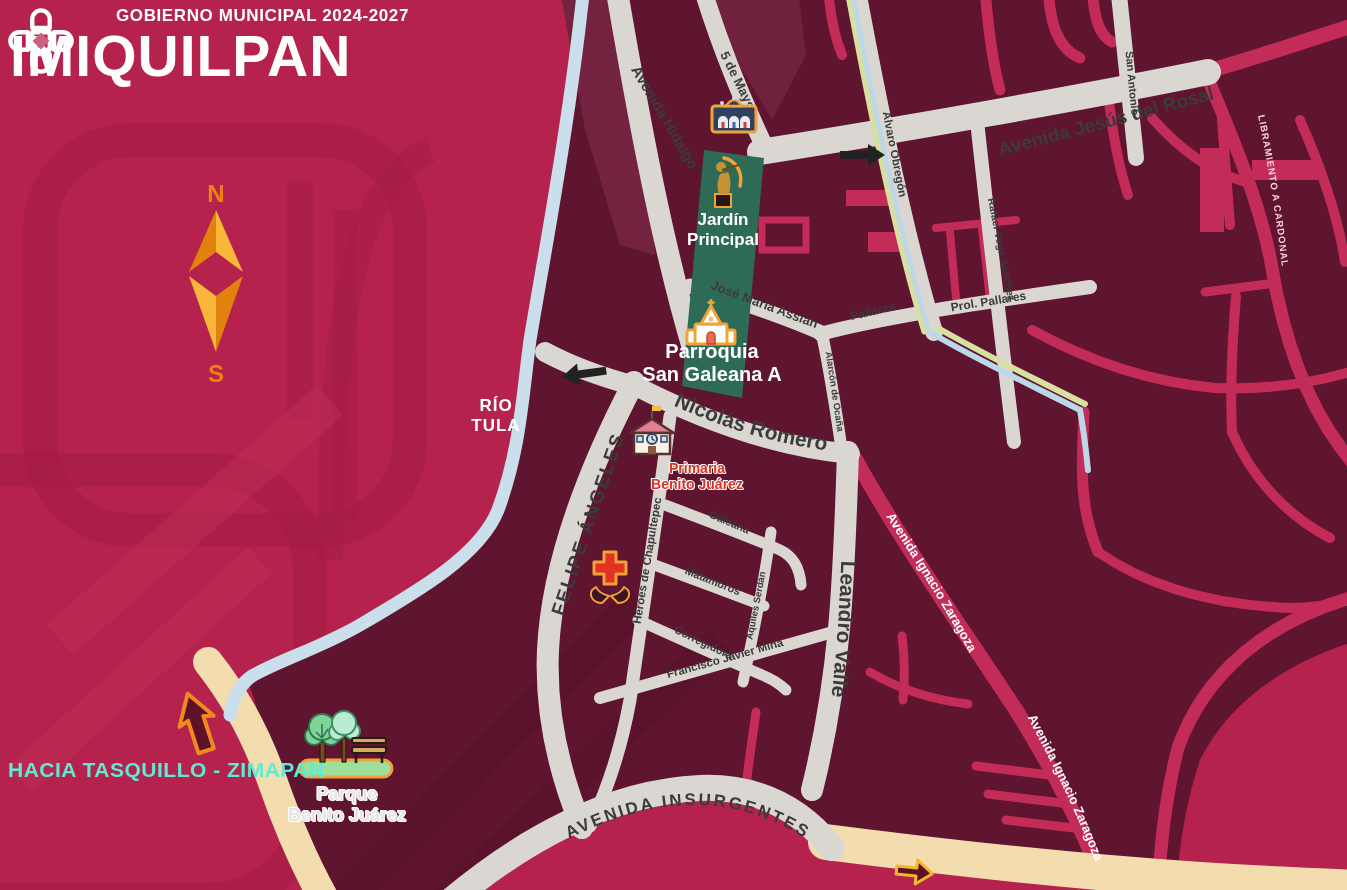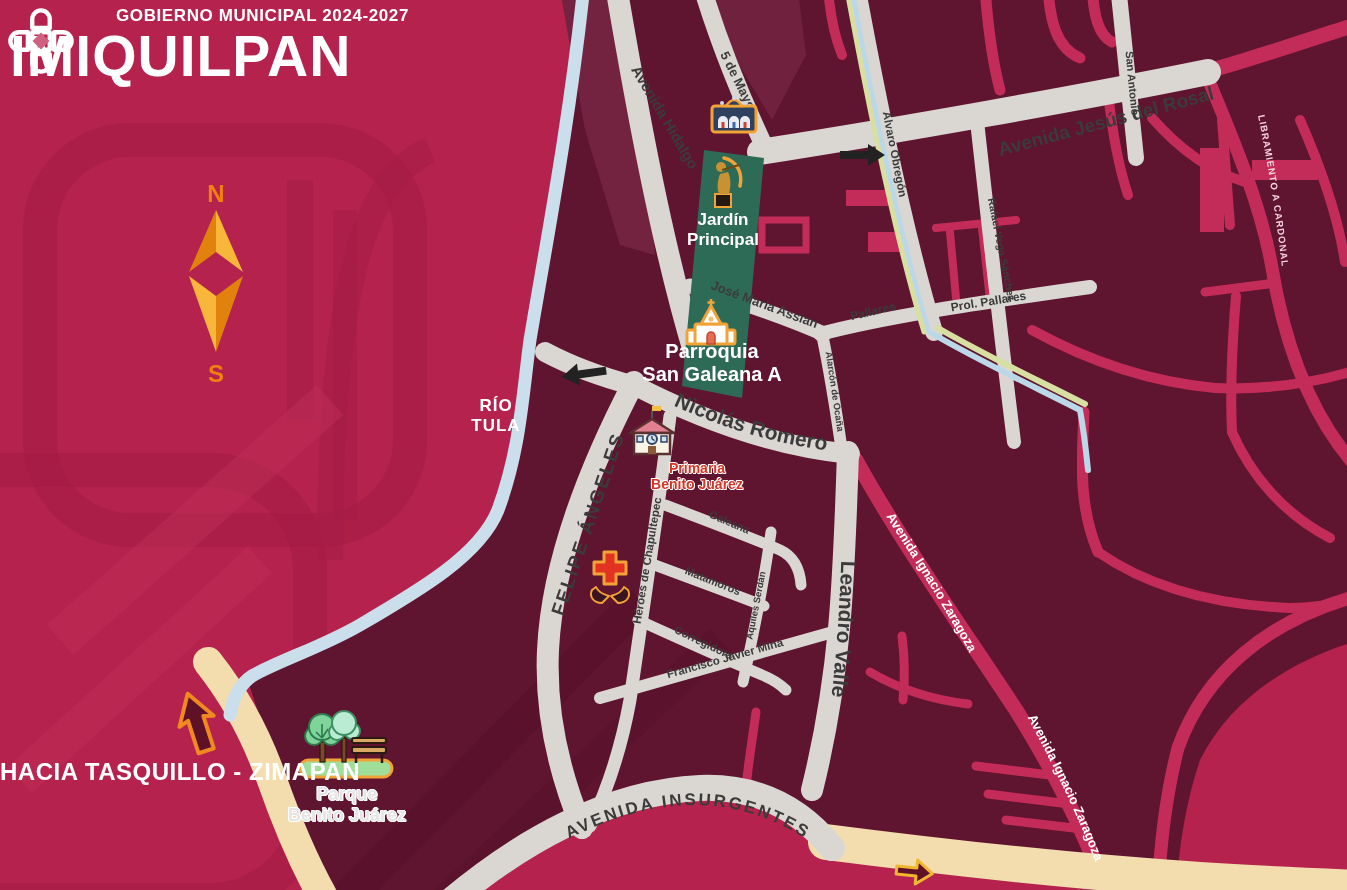--- a/index.html
+++ b/index.html
@@ -9,21 +9,21 @@
   .overlay{position:absolute;z-index:5;}
   
   .logo{left:10px;top:6px;color:#fff;z-index:6;}
   .logo .l1{font-size:17px;font-weight:700;letter-spacing:.6px;margin-left:106px;}
   .logo .l2{display:flex;align-items:center;font-size:57px;font-weight:800;letter-spacing:1px;line-height:1;margin-top:2px;}
   .logo .l2 .flower{width:70px;height:70px;margin:0 -6px 0 -4px;}
   .logo .l3{font-size:16px;font-weight:700;font-style:italic;letter-spacing:1px;text-align:right;margin-top:2px;padding-right:6px;}
   
   .rio{left:455px;top:396px;width:82px;text-align:center;color:#fff;font-weight:700;
        font-size:17px;line-height:1.15;letter-spacing:1px;}
-  .hacia{left:0;top:758px;color:#ffffff;font-weight:800;font-size:24px;letter-spacing:.5px;}
+  .hacia{left:8px;top:758px;color:#5eead4;font-weight:800;font-size:21px;letter-spacing:.5px;}
   .poi{transform:translateX(-50%);text-align:center;line-height:1.15;white-space:nowrap;}
   .poi.jardin{left:723px;top:210px;color:#fff;font-weight:700;font-size:17px;}
   .poi.parroquia{left:712px;top:340px;color:#fff;font-weight:700;font-size:20px;}
   .poi.primaria{left:653px;top:460px;color:#d63425;font-weight:800;font-size:14px;
       text-shadow:-1px 0 #fff,1px 0 #fff,0 -1px #fff,0 1px #fff,1px 1px #fff,-1px -1px #fff;margin-left:44px;}
   .poi.parque{left:347px;top:784px;color:#e5e5e5;font-weight:800;font-size:18px;
       text-shadow:-1px 0 #fff,1px 0 #fff,0 -1px #fff,0 1px #fff,1px 1px #fff,-1px -1px #fff;}
   text{font-family:"Liberation Sans",sans-serif;}
   .st{fill:#3b3b3b;font-weight:700;}
   .stw{fill:#ffffff;font-weight:700;}

